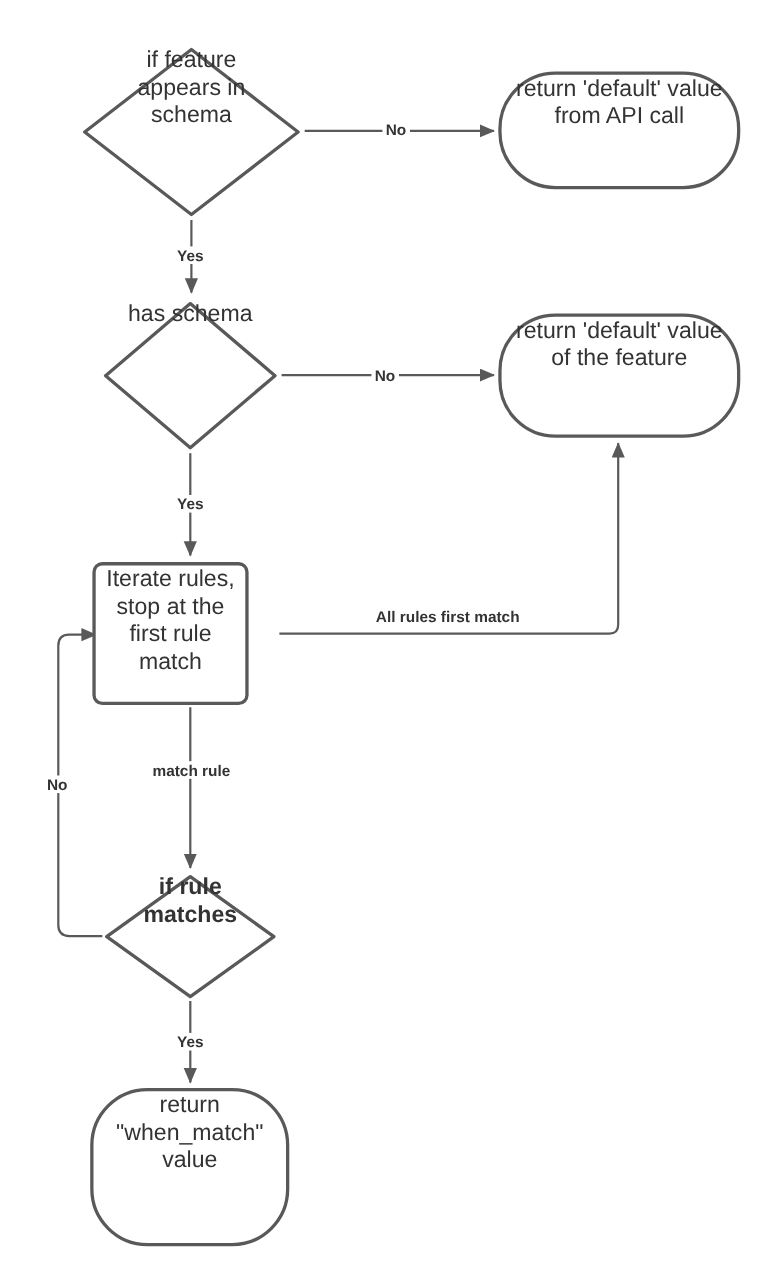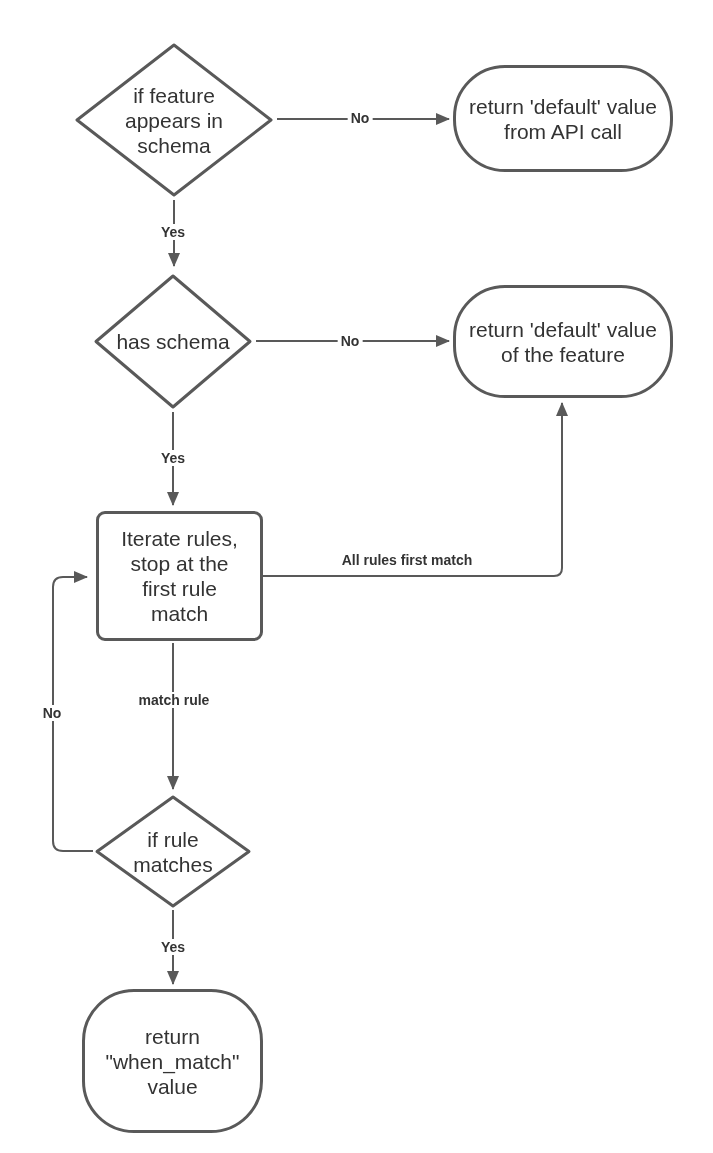--- a/index.html
+++ b/index.html
@@ -25,21 +25,20 @@
   .edge {
     stroke: var(--stroke);
     stroke-width: 2;
     fill: none;
   }
   .arrowhead { fill: var(--stroke); }
 
   .node {
     position: absolute;
     display: flex;
-    align-items: center;
     justify-content: center;
   }
   .node-text {
     white-space: pre-line;
     text-align: center;
     font-size: 21px;
     line-height: 25px;
     color: var(--text);
   }
   .terminator {
@@ -117,28 +116,28 @@
       <polygon points="80,3 157,68.5 80,134 3,68.5"></polygon>
     </svg>
     <div class="node-text">has schema</div>
   </div>
 
   <div class="node terminator" style="left:453px; top:285px; width:220px; height:113px;">
     <div class="node-text">return 'default' value
 of the feature</div>
   </div>
 
-  <div class="node process" style="left:96px; top:511px; width:167px; height:130px;">
+  <div class="node process" style="left:84px; top:511px; width:142px; height:130px;">
     <div class="node-text">Iterate rules,
 stop at the
 first rule
 match</div>
   </div>
 
-  <div class="node decision" style="left:94px; top:794px; width:158px; height:115px;">
+  <div class="node decision" style="left:94px; top:794px; width:158px; height:115px;font-weight:bold;">
     <svg class="diamond-shape" width="158" height="115" viewBox="0 0 158 115">
       <polygon points="79,3 155,57.5 79,112 3,57.5"></polygon>
     </svg>
     <div class="node-text">if rule
 matches</div>
   </div>
 
   <div class="node terminator" style="left:82px; top:989px; width:181px; height:144px;">
     <div class="node-text">return
 "when_match"

